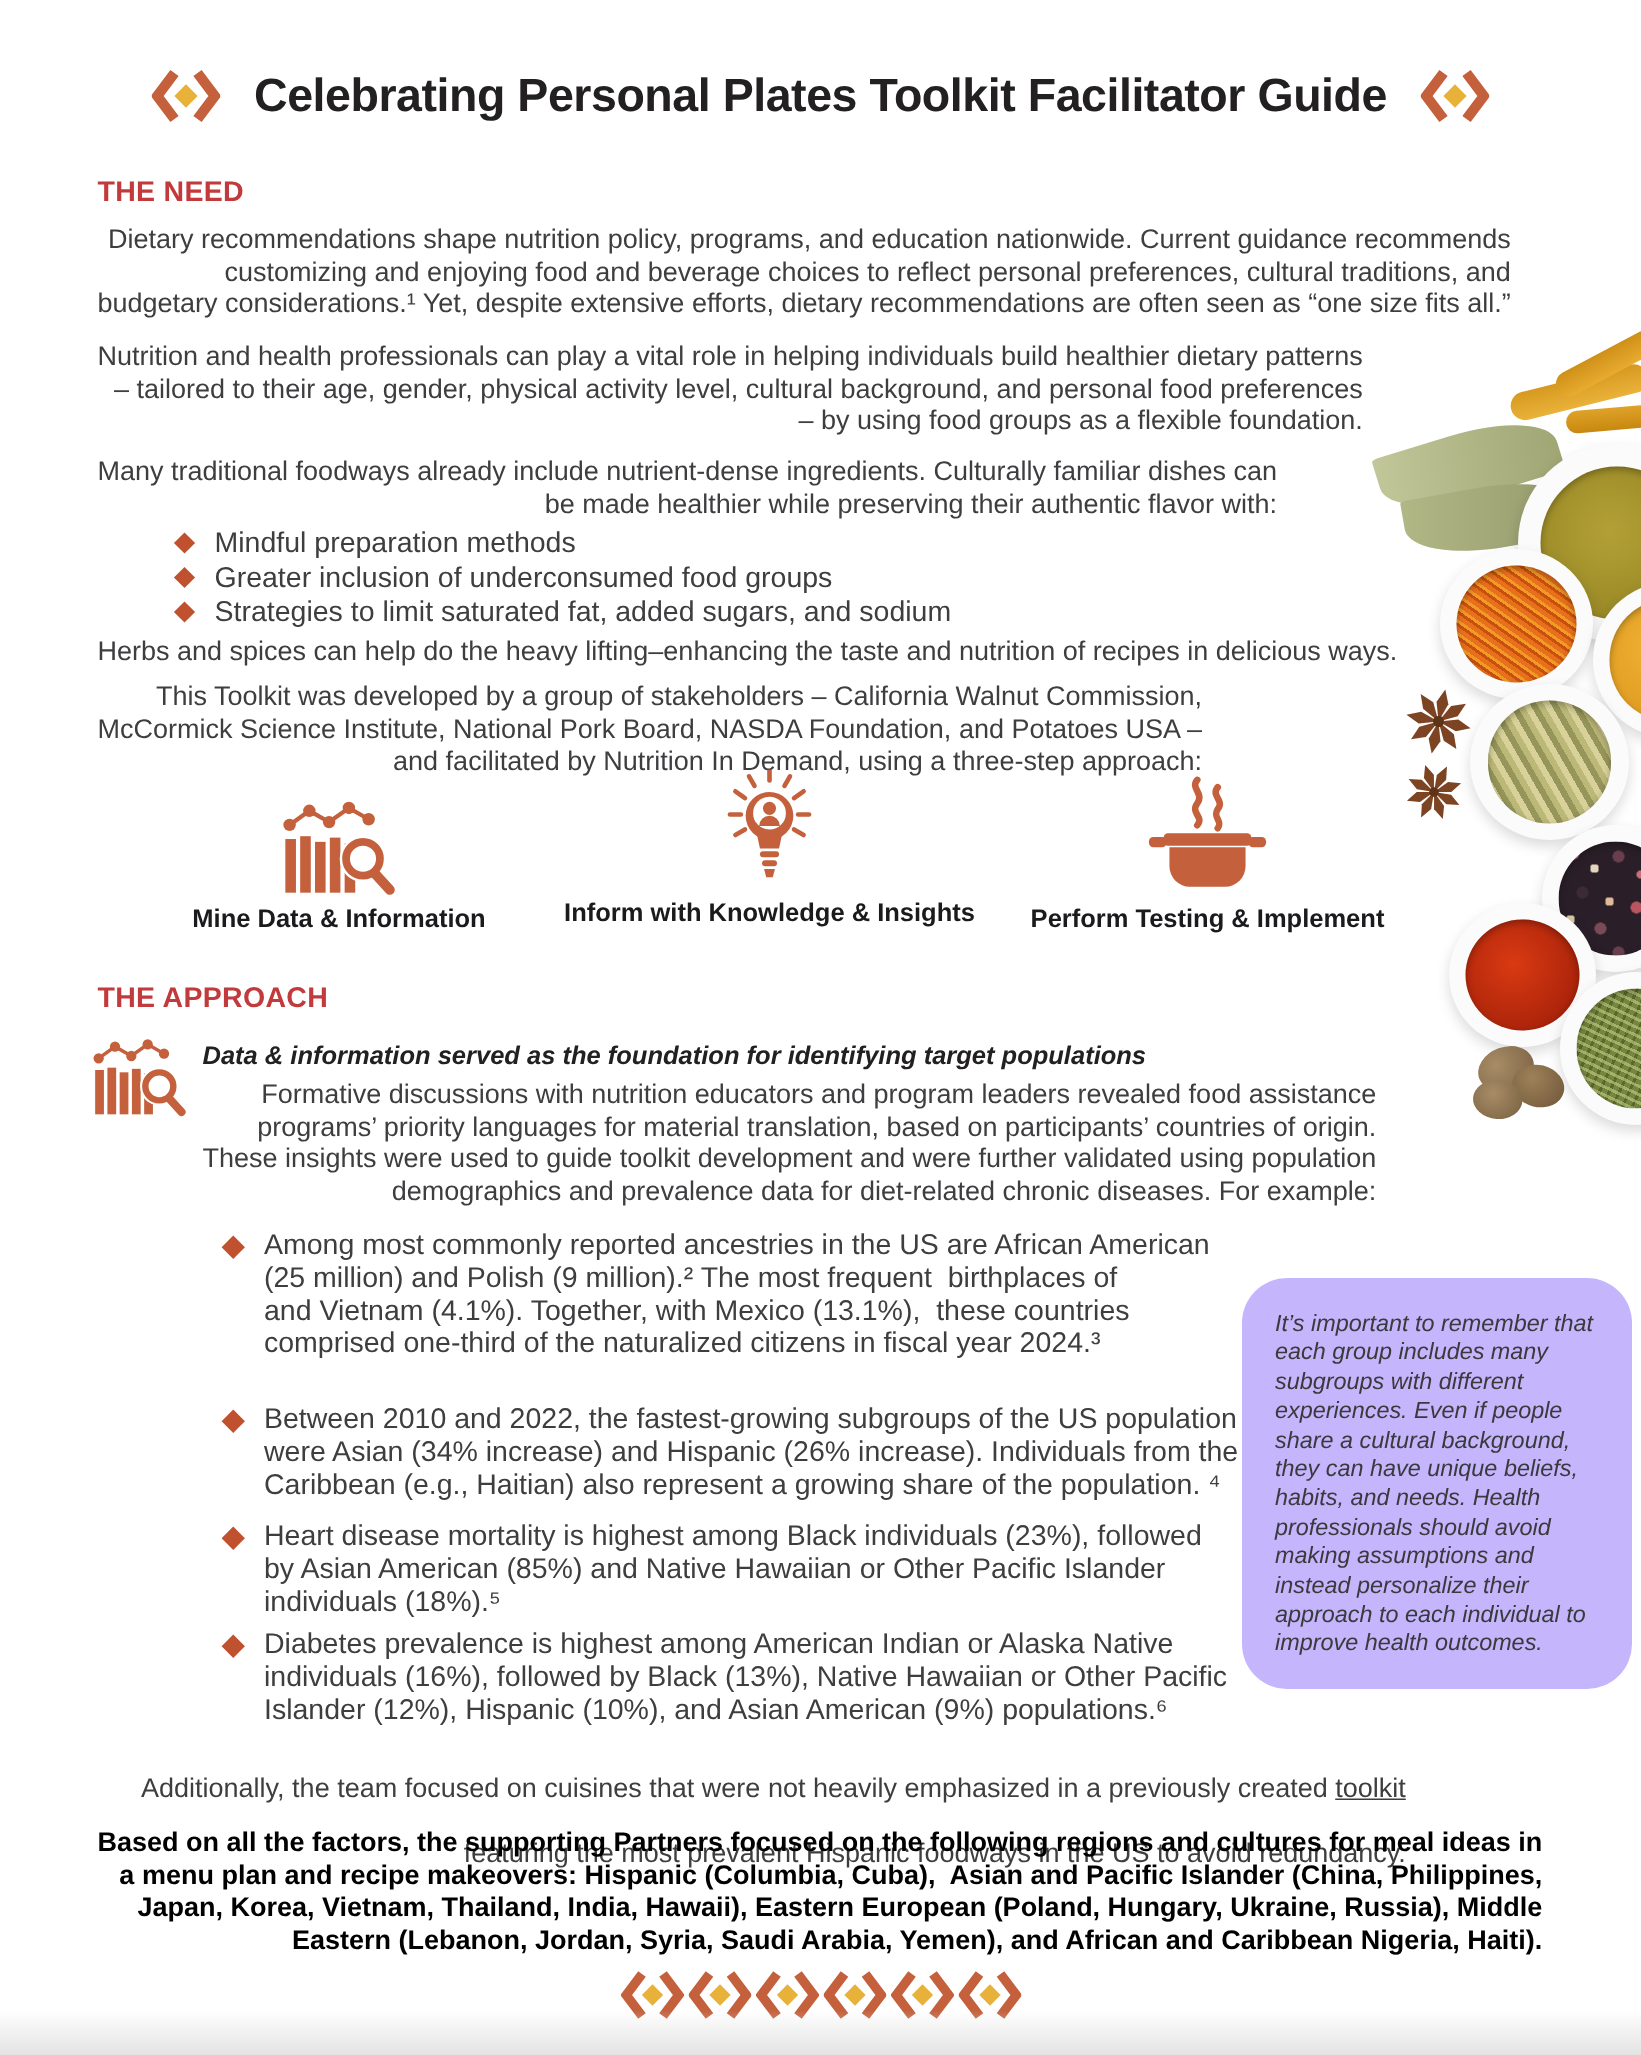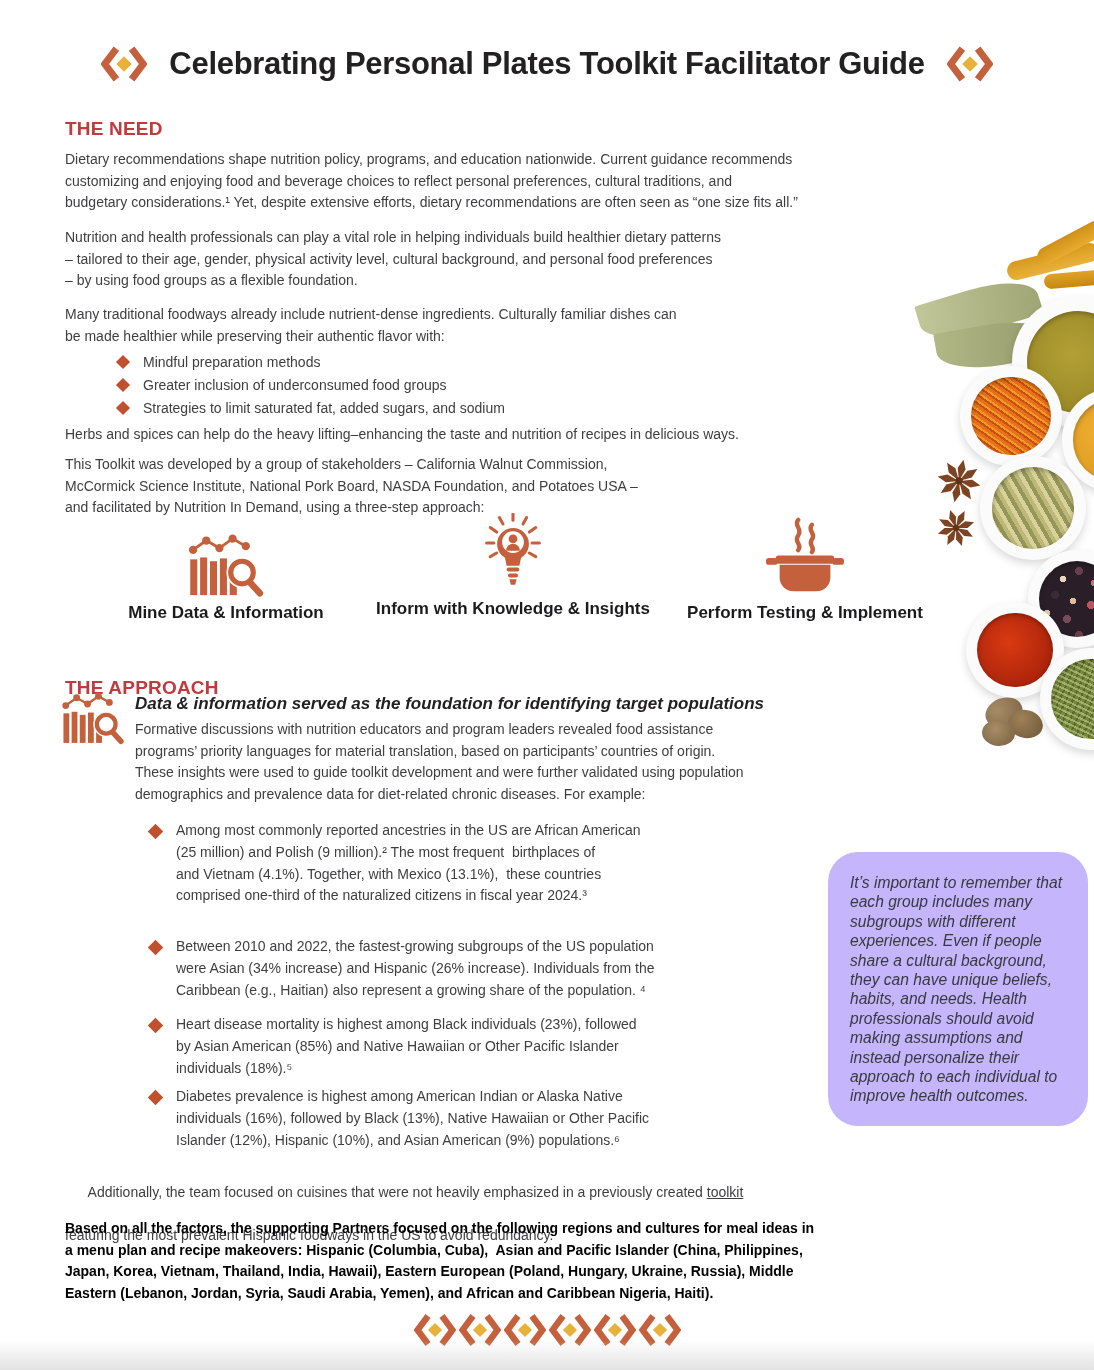--- a/index.html
+++ b/index.html
@@ -7,25 +7,25 @@
     position:relative;width:1094px;height:1370px;background:#ffffff;overflow:hidden;
     font-family:"Liberation Sans","DejaVu Sans",sans-serif;color:#3e3e40;
   }
   
   .title-row{position:absolute;top:44px;left:0;right:0;display:flex;justify-content:center;align-items:center;gap:22px;}
   .page-title{font-size:31px;font-weight:800;color:#232022;letter-spacing:-0.3px;}
   .dmotif{width:46px;height:40px;}
   
   .sec-heading{position:absolute;left:65px;font-size:19px;font-weight:800;color:#c23a3c;letter-spacing:.2px;}
   
-  .tblock{position:absolute;left:65px;font-size:14px;line-height:21.5px;}
+  .tblock{position:absolute;left:65px;font-size:18px;line-height:21.5px;text-align:right;}
   .tblock .ln{white-space:pre;}
   .b-strong{font-weight:700;color:#000000;line-height:21.7px;}
   
-  .bullet-row{position:absolute;display:flex;gap:15px;font-size:14px;}
+  .bullet-row{position:absolute;display:flex;gap:15px;font-size:19px;}
   .diamond-marker{flex:0 0 auto;width:10px;height:10px;background:#c0512f;transform:rotate(45deg);margin-top:6px;}
   .need-bullets .ln{line-height:23px;white-space:pre;}
   .app-bullet .ln{line-height:21.8px;white-space:pre;}
   
   .step{position:absolute;display:flex;flex-direction:column;align-items:center;justify-content:flex-end;height:106px;}
   .step-label{font-size:17px;font-weight:700;color:#1b1b1d;margin-top:6px;white-space:pre;}
   
   .subheading{position:absolute;left:135px;font-size:17px;font-weight:700;font-style:italic;color:#232022;white-space:pre;}
   .app-icon-small{position:absolute;left:58px;top:690px;width:70px;height:56px;}
   
@@ -234,21 +234,21 @@
       </svg>
     <div class="step-label">Inform with Knowledge &amp; Insights</div>
   </div>
   <div class="step" style="left:655px;top:517px;width:300px;">
     <svg style="width:84px;height:80px;">
         <use href="#icon-pot"></use>
       </svg>
     <div class="step-label">Perform Testing &amp; Implement</div>
   </div>
 
-  <div class="sec-heading" style="top:655px;margin-top:22px;">THE APPROACH</div>
+  <div class="sec-heading" style="top:655px;">THE APPROACH</div>
 
   <svg class="app-icon-small">
       <use href="#icon-data"></use>
     </svg>
   <div class="subheading" style="top:694px;">Data &amp; information served as the foundation for identifying target populations</div>
   <div class="tblock" style="top:719px;left:135px;">
       <div class="ln">Formative discussions with nutrition educators and program leaders revealed food assistance</div>
       <div class="ln">programs’ priority languages for material translation, based on participants’ countries of origin.</div>
       <div class="ln">These insights were used to guide toolkit development and were further validated using population</div>
       <div class="ln">demographics and prevalence data for diet-related chronic diseases. For example:</div>

